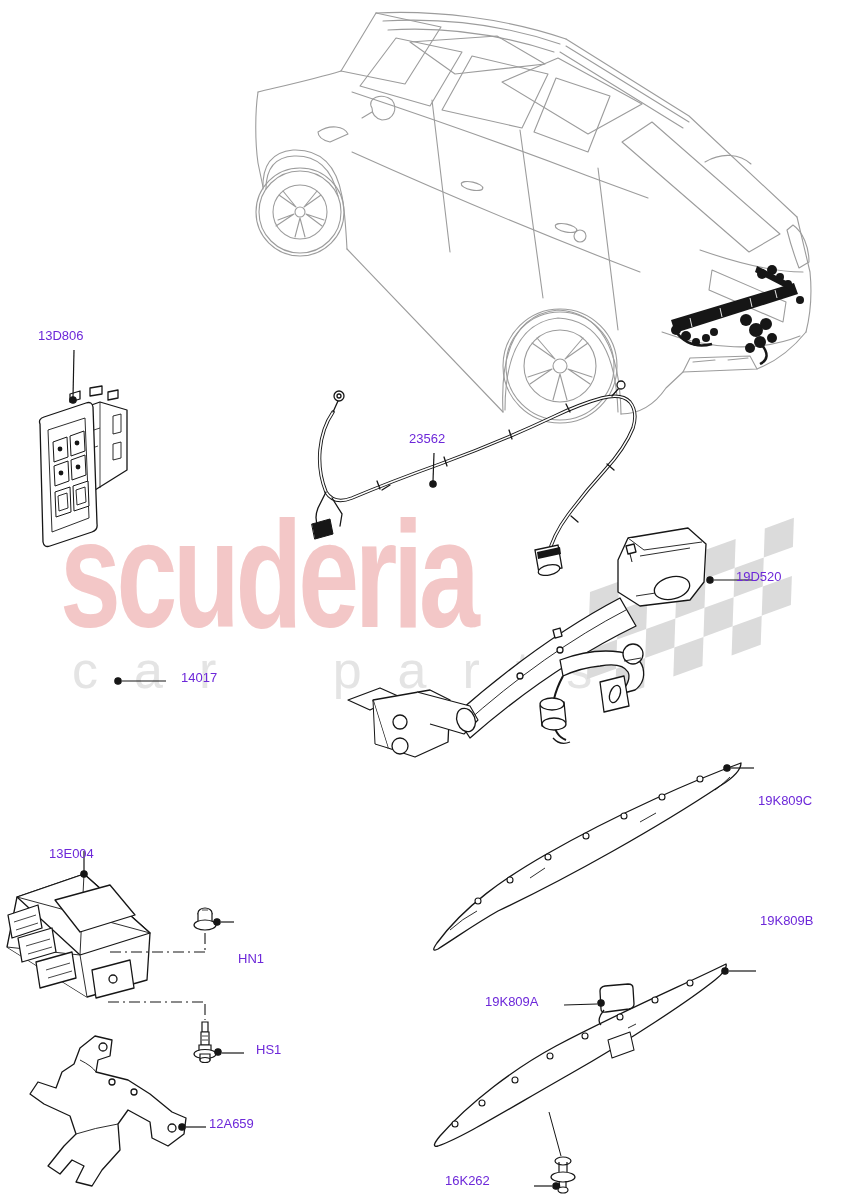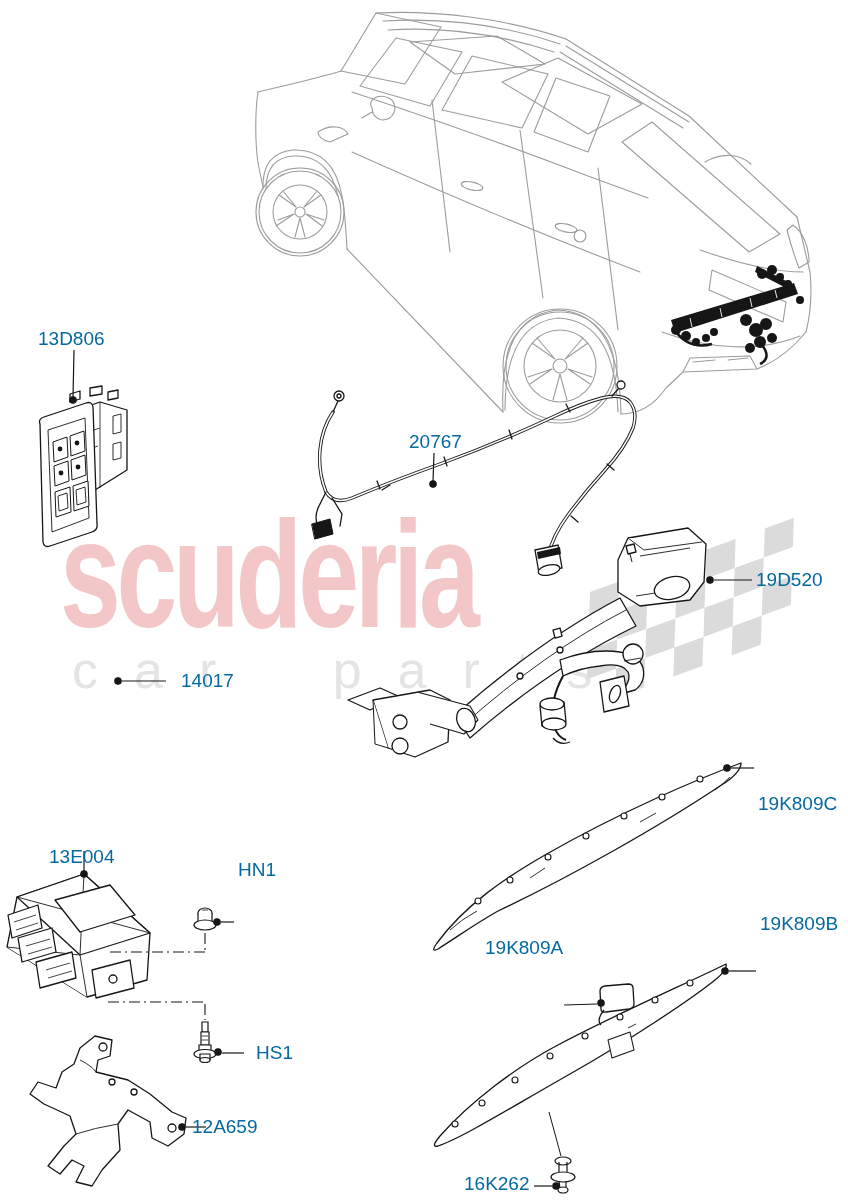--- a/index.html
+++ b/index.html
@@ -4,21 +4,21 @@
 <style>
   html,body{margin:0;padding:0;background:#fff;}
   #stage{position:relative;width:848px;height:1200px;background:#fff;overflow:hidden;
          font-family:"Liberation Sans",sans-serif;}
   .wm-brand{position:absolute;left:60px;top:498px;font-weight:bold;font-size:152px;line-height:1;
             letter-spacing:-6px;color:#f3c7c7;transform:scaleX(.72);transform-origin:0 0;
             user-select:none;}
   .wm-tag{position:absolute;left:72px;top:644px;font-size:52px;line-height:1;color:#e4e4e4;
           letter-spacing:36px;word-spacing:30px;user-select:none;}
   #art{position:absolute;left:0;top:0;}
-  .part-label{position:absolute;font-size:19px;line-height:1.1;color:#0369a1;white-space:nowrap;
+  .part-label{position:absolute;font-size:13px;line-height:1.1;color:#6d28d9;white-space:nowrap;
               cursor:pointer;}
 </style>
 </head>
 <body>
 
 <div id="stage">
 
   <div class="wm-brand">scuderia</div>
   <div class="wm-tag">car parts</div>
 
@@ -371,24 +371,24 @@
           <circle cx="601" cy="1003" r="3.2"></circle>
         </g>
       <g>
           <path d="M534,1186 L552,1186"></path>
           <circle cx="556" cy="1186" r="3.2"></circle>
         </g>
     </g>
   </svg>
 
   <div class="part-label" style="left:38px;top:329px">13D806</div>
-  <div class="part-label" style="left:409px;top:432px">20767</div>
-  <div class="part-label" style="left:756px;top:570px">19D520</div>
+  <div class="part-label" style="left:409px;top:432px">23562</div>
+  <div class="part-label" style="left:736px;top:570px">19D520</div>
   <div class="part-label" style="left:181px;top:671px">14017</div>
   <div class="part-label" style="left:758px;top:794px">19K809C</div>
   <div class="part-label" style="left:49px;top:847px">13E004</div>
-  <div class="part-label" style="left:238px;top:860px">HN1</div>
+  <div class="part-label" style="left:238px;top:952px">HN1</div>
   <div class="part-label" style="left:256px;top:1043px">HS1</div>
-  <div class="part-label" style="left:192px;top:1117px">12A659</div>
+  <div class="part-label" style="left:209px;top:1117px">12A659</div>
   <div class="part-label" style="left:760px;top:914px">19K809B</div>
-  <div class="part-label" style="left:485px;top:938px">19K809A</div>
-  <div class="part-label" style="left:464px;top:1174px">16K262</div>
+  <div class="part-label" style="left:485px;top:995px">19K809A</div>
+  <div class="part-label" style="left:445px;top:1174px">16K262</div>
 </div>
 
 </body></html>

